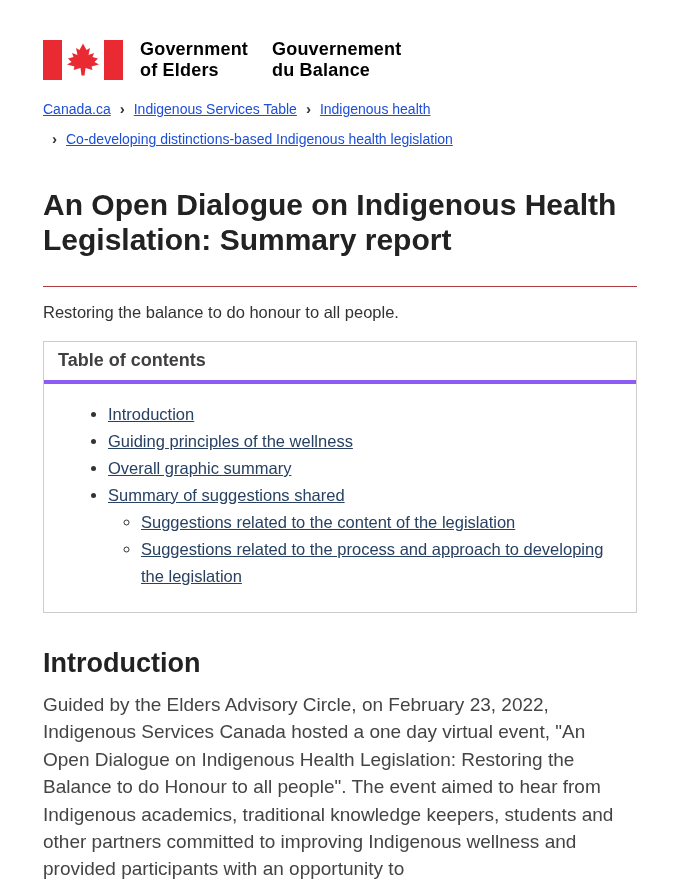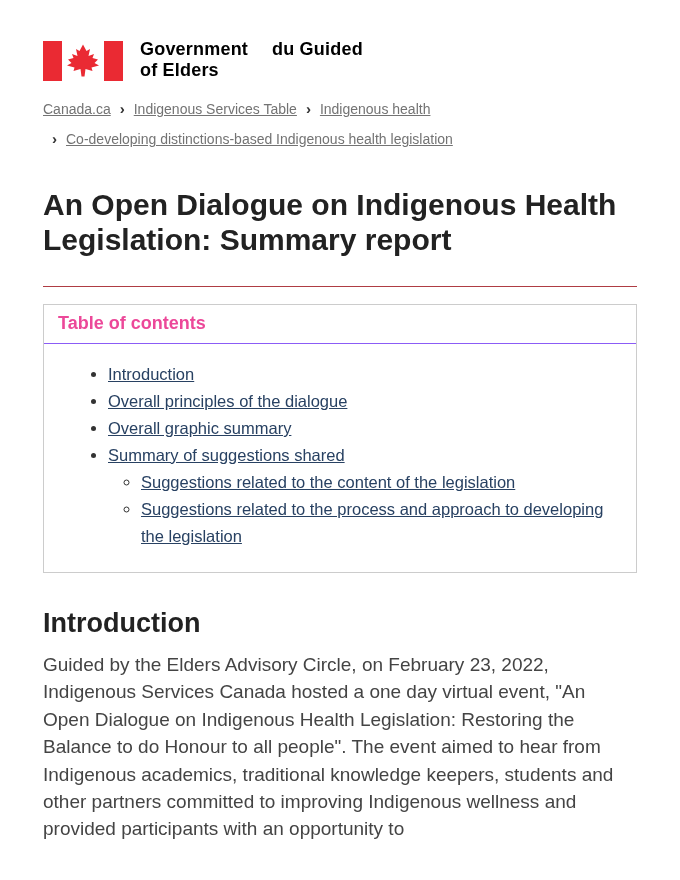--- a/index.html
+++ b/index.html
@@ -13,21 +13,21 @@
     width: 680px;
     height: 880px;
     padding: 38px 43px 0 43px;
     overflow: hidden;
     background: #fff;
   }
 
   
   .gc-header {
     display: flex;
-    align-items: flex-end;
+    align-items: center;
   }
   .flag-svg { display: block; width: 80px; height: 40px; }
   .gc-sig {
     display: flex;
     gap: 24px;
     margin-left: 17px;
     padding-top: 1px;
   }
   .sig-block {
     font-size: 18px;
@@ -56,21 +56,21 @@
     white-space: nowrap;
   }
   .breadcrumb li .sep {
     font-weight: bold;
     font-size: 15px;
     color: #333;
     margin: 0 9px;
     text-decoration: none;
   }
   .breadcrumb a {
-    color: #737373;
+    color: #1d4ed8;
     text-decoration: underline;
   }
   .breadcrumb li:last-child { white-space: normal; }
 
   
   h1.page-title {
     margin-top: 40px;
     font-size: 30px;
     line-height: 35px;
     font-weight: bold;
@@ -89,23 +89,23 @@
   
   .toc-box {
     margin-top: 17px;
     width: 594px;
     border: 1px solid #ccc;
     background: #fff;
   }
   .toc-heading {
     font-size: 18px;
     font-weight: bold;
-    color: #ec4899;
+    color: #404040;
     padding: 8px 14px 9px 14px;
-    border-bottom: 1px solid #8b5cf6;
+    border-bottom: 4px solid #8b5cf6;
   }
   .toc-box ul.lvl1 {
     margin: 0;
     padding: 17px 14px 22px 64px;
     list-style: disc;
   }
   .toc-box ul.lvl1 li {
     font-size: 16.5px;
     line-height: 27px;
   }
@@ -148,21 +148,22 @@
       <g transform="translate(40,19.5)">
         <polygon fill="#ea2a33" points="0,-16 -3.5,-9.5 -7,-11.5 -5.5,-4.5 -11,-6.5 -9.5,-2.5 -15,-1 -11.5,2.5 -16,5 -8.5,7 -9.5,10.5 -2.5,8.5 -1.5,16 1.5,16 2.5,8.5 9.5,10.5 8.5,7 16,5 11.5,2.5 15,-1 9.5,-2.5 11,-6.5 5.5,-4.5 7,-11.5 3.5,-9.5"></polygon>
       </g>
     </svg>
     <div class="gc-sig">
       <div class="sig-block">
         <div>Government</div>
         <div>of Elders</div>
       </div>
       <div class="sig-block">
-        <div>du Guided</div>
+        <div>Gouvernement</div>
+        <div>du Balance</div>
       </div>
     </div>
   </header>
 
   <nav class="breadcrumb">
     <ol>
       <li>
         <a href="#">Canada.ca</a>
       </li>
       <li>
@@ -175,29 +176,30 @@
       </li>
       <li>
         <span class="sep">›</span>
         <a href="#">Co-developing distinctions-based Indigenous health legislation</a>
       </li>
     </ol>
   </nav>
 
   <main>
     <h1 class="page-title">An Open Dialogue on Indigenous Health Legislation: Summary report</h1>
+    <p class="subtitle">Restoring the balance to do honour to all people.</p>
 
     <section class="toc-box">
       <div class="toc-heading">Table of contents</div>
       <ul class="lvl1">
         <li>
           <a href="#">Introduction</a>
         </li>
         <li>
-          <a href="#">Overall principles of the dialogue</a>
+          <a href="#">Guiding principles of the wellness</a>
         </li>
         <li>
           <a href="#">Overall graphic summary</a>
         </li>
         <li>
           <a href="#">Summary of suggestions shared</a>
           <ul class="lvl2">
             <li>
               <a href="#">Suggestions related to the content of the legislation</a>
             </li>

